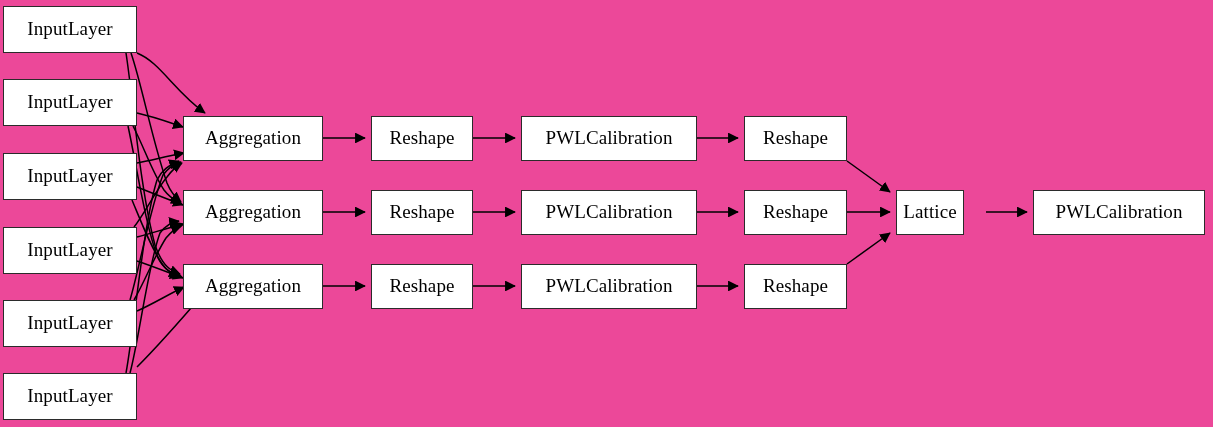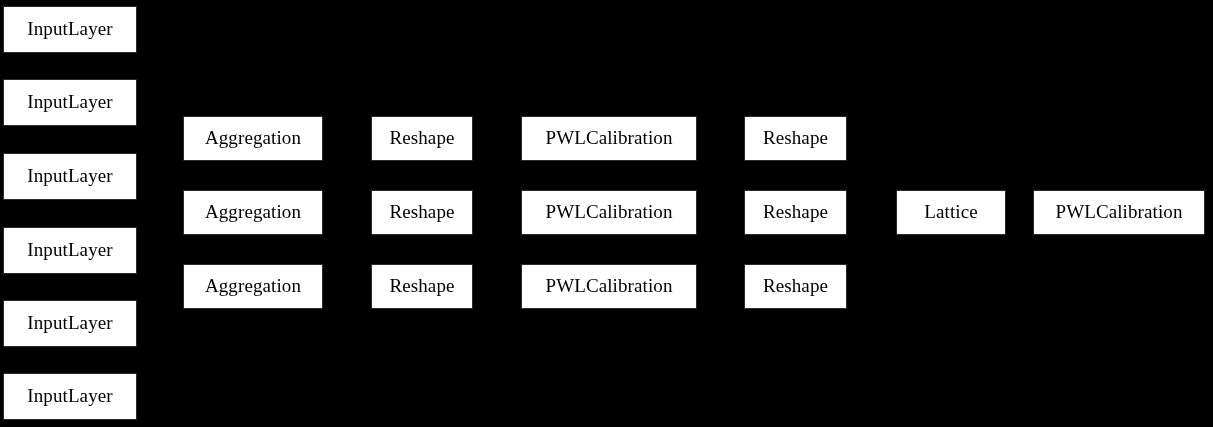--- a/index.html
+++ b/index.html
@@ -4,21 +4,21 @@
 <style>
   html, body {
     margin: 0;
     padding: 0;
     background: #ffffff;
   }
   #canvas {
     position: relative;
     width: 1213px;
     height: 427px;
-    background: #000000;
+    background: #ec4899;
     overflow: hidden;
     font-family: "Liberation Serif", "DejaVu Serif", serif;
   }
   .edge-layer {
     position: absolute;
     left: 0;
     top: 0;
     width: 1213px;
     height: 427px;
     pointer-events: none;
@@ -155,21 +155,21 @@
   <div class="node" style="left:744px; top:116px; width:103px; height:45px;">
     <span class="node-label">Reshape</span>
   </div>
   <div class="node" style="left:744px; top:190px; width:103px; height:45px;">
     <span class="node-label">Reshape</span>
   </div>
   <div class="node" style="left:744px; top:264px; width:103px; height:45px;">
     <span class="node-label">Reshape</span>
   </div>
 
-  <div class="node" style="left:896px; top:190px; width:110px; height:45px;">
+  <div class="node" style="left:896px; top:190px; width:68px; height:45px;">
     <span class="node-label">Lattice</span>
   </div>
 
   <div class="node" style="left:1033px; top:190px; width:172px; height:45px;">
     <span class="node-label">PWLCalibration</span>
   </div>
 
 </div>
 
 </body></html>

